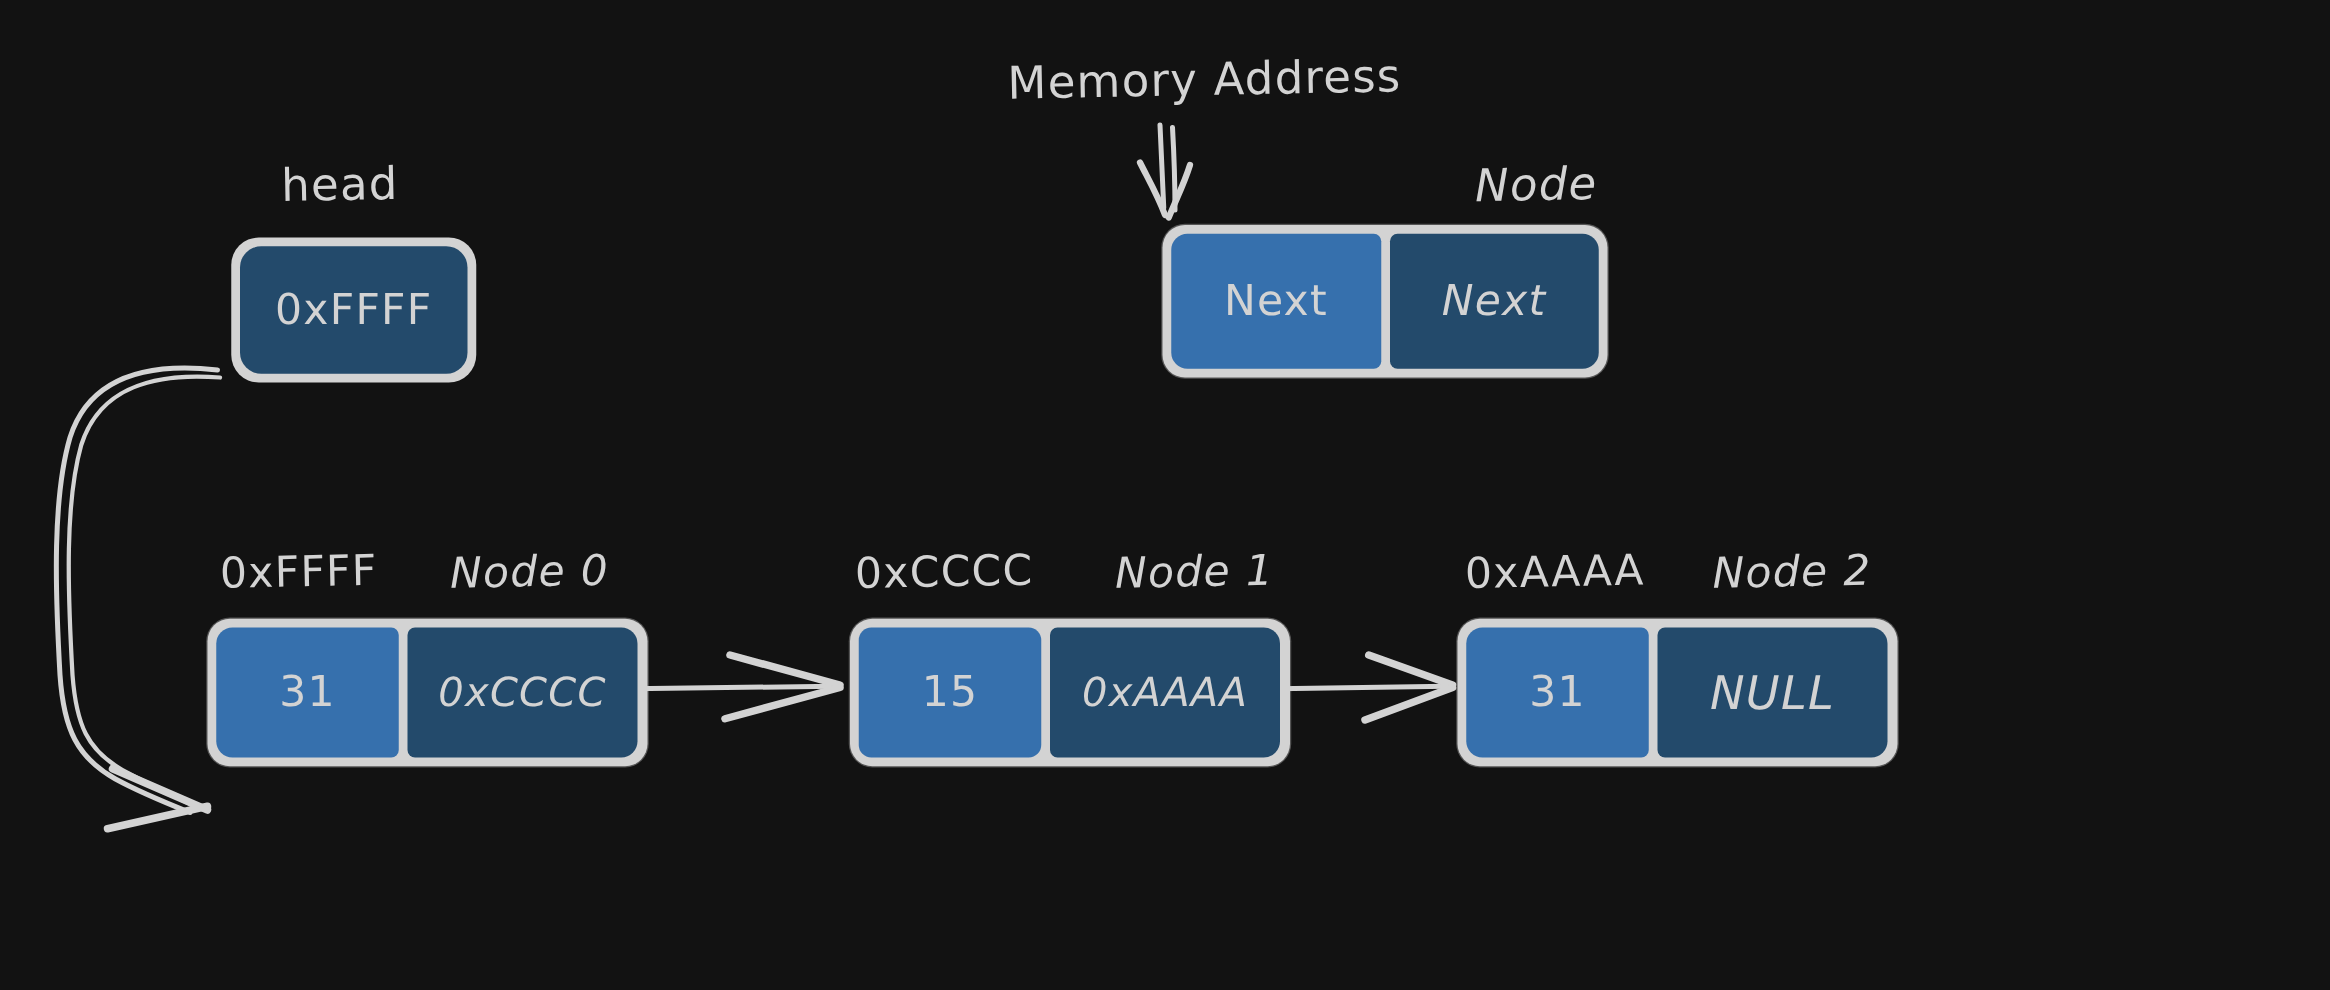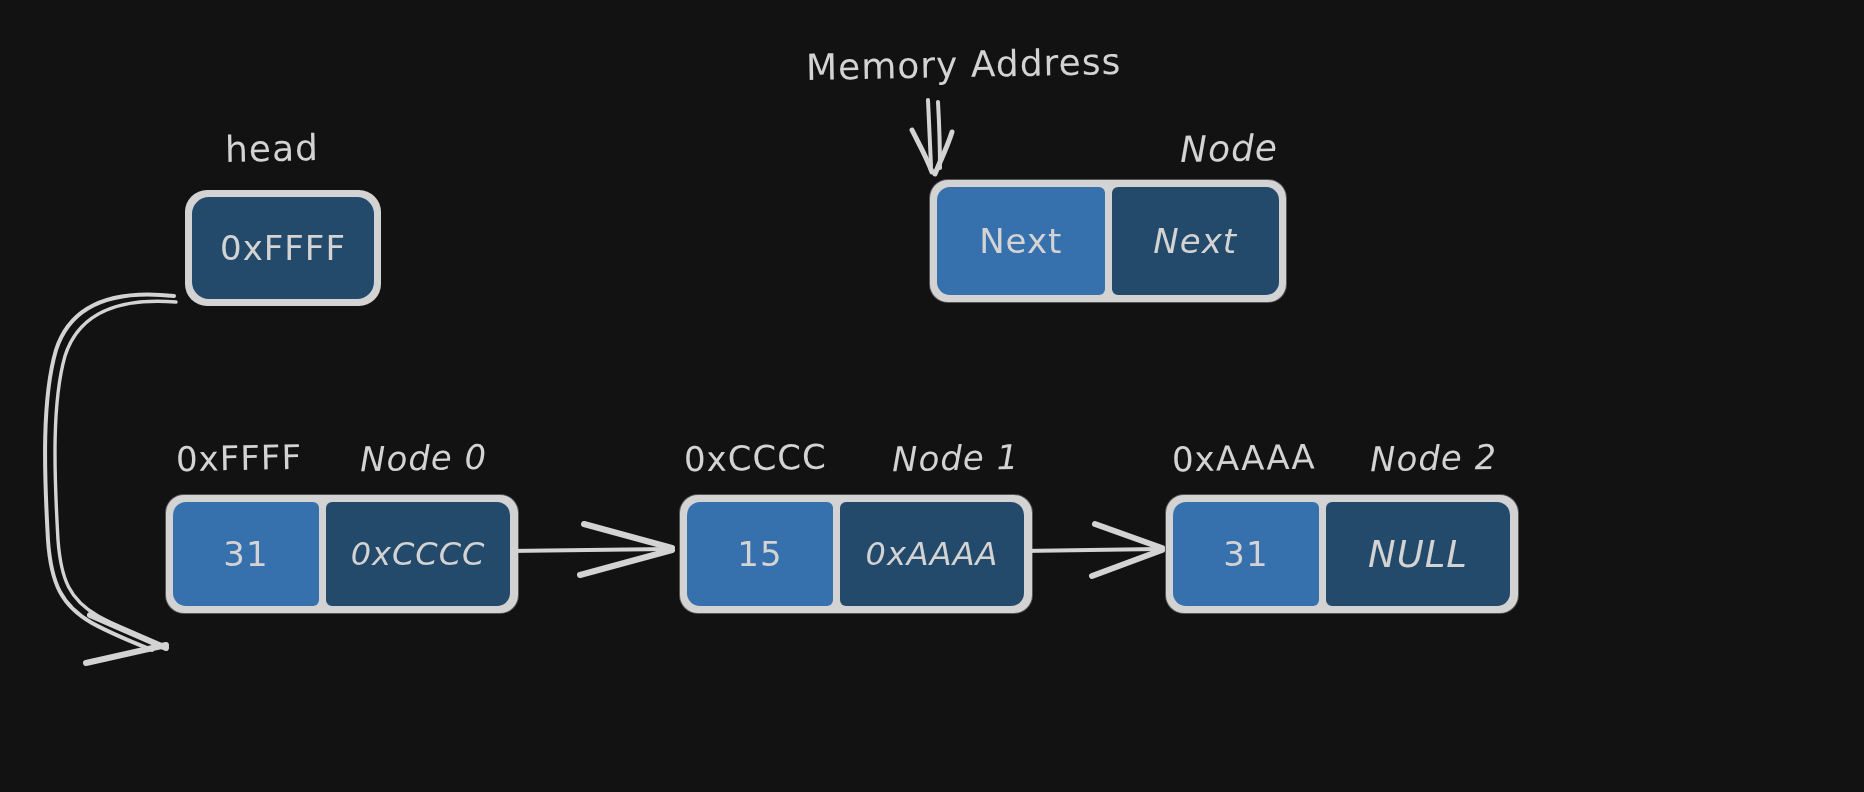--- a/index.html
+++ b/index.html
@@ -134,21 +134,21 @@
 
   <div class="node" style="left:166px;top:495px;width:352px;height:118px;">
     <div class="cell data" style="width:146px;font-size:34px;">31</div>
     <div class="cell next" style="width:184px;font-size:32px;">0xCCCC</div>
   </div>
 
   <div class="label" style="left:684px;top:438px;font-size:34px;">0xCCCC</div>
   <div class="label ital" style="left:892px;top:438px;font-size:34px;">Node 1</div>
 
   <div class="node" style="left:680px;top:495px;width:352px;height:118px;">
-    <div class="cell data" style="width:146px;font-size:34px;">15</div>
+    <div class="cell data" style="width:146px;font-size:34px;border-radius:10px;">15</div>
     <div class="cell next" style="width:184px;font-size:32px;">0xAAAA</div>
   </div>
 
   <div class="label" style="left:1172px;top:438px;font-size:34px;">0xAAAA</div>
   <div class="label ital" style="left:1370px;top:438px;font-size:34px;">Node 2</div>
 
   <div class="node" style="left:1166px;top:495px;width:352px;height:118px;">
     <div class="cell data" style="width:146px;font-size:34px;">31</div>
     <div class="cell next" style="width:184px;font-size:37px;">NULL</div>
   </div>

